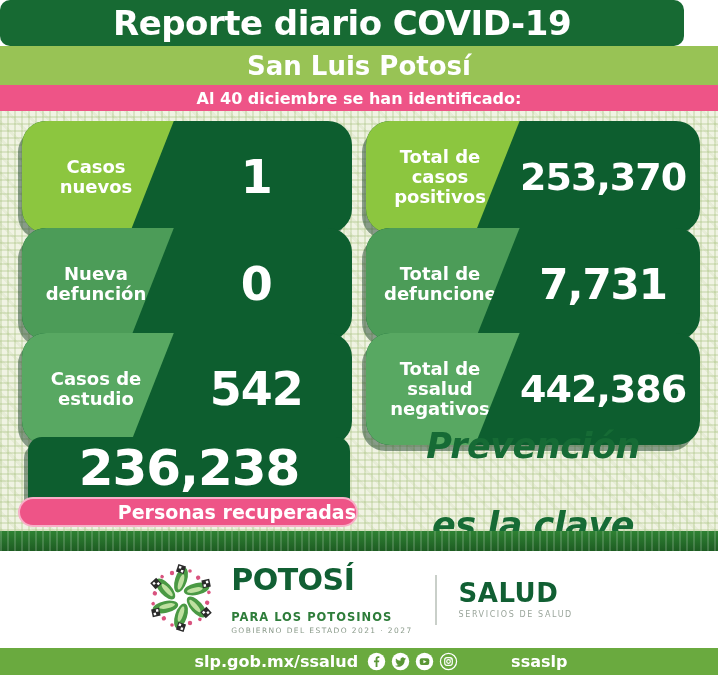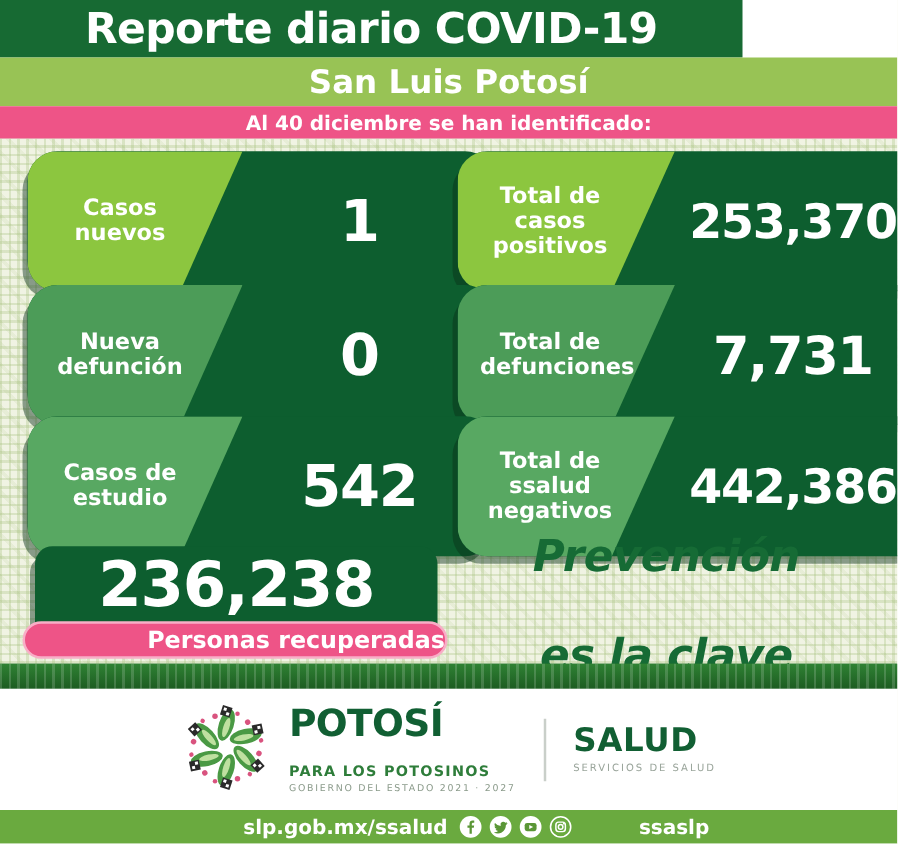--- a/index.html
+++ b/index.html
@@ -2,22 +2,22 @@
 <html><head>
 <meta charset="utf-8">
 <style>
   html,body{margin:0;padding:0;background:#fff;}
   .flyer{
     position:relative;width:718px;height:675px;overflow:hidden;
     font-family:"DejaVu Sans","Liberation Sans",sans-serif;background:#fff;
   }
   
   .band-title{
-    position:absolute;left:0;top:0;width:594px;height:46px;
-    background:#176a33;color:#fff;display:flex;align-items:center;justify-content:center;
+    position:absolute;left:0;top:0;width:684px;height:46px;
+    background:#176a33;color:#fff;display:flex;align-items:center;justify-content:center;border-radius:10px;
   }
   .band-title span{font-size:34px;font-weight:bold;letter-spacing:-0.5px;}
   .band-sub{
     position:absolute;left:0;top:46px;width:718px;height:39px;
     background:#98c355;color:#fff;display:flex;align-items:center;justify-content:center;
   }
   .band-sub span{font-size:26px;font-weight:bold;}
   .band-pink{
     position:absolute;left:0;top:85px;width:718px;height:26px;
     background:#ee5487;color:#fff;display:flex;align-items:center;justify-content:center;
@@ -29,21 +29,20 @@
     background-color:#f0f3e3;
     background-image:
       repeating-linear-gradient(90deg, rgba(163,191,122,.30) 0 2px, transparent 2px 7px),
       repeating-linear-gradient(0deg, rgba(163,191,122,.30) 0 2px, transparent 2px 7px),
       repeating-linear-gradient(45deg, rgba(163,191,122,.12) 0 3px, transparent 3px 12px);
   }
   
   .card{
     position:absolute;height:112px;background:#0d5e2f;border-radius:24px;overflow:hidden;
     box-shadow:-5px 7px 0 -1px rgba(8,48,24,.45);
-    padding-left:44px;
   }
   .card-label{
     position:absolute;left:0;top:0;bottom:0;width:46%;
     clip-path:polygon(0 0,100% 0,71% 100%,0 100%);
     display:flex;align-items:center;
   }
   .card-label.bright{background:#8cc63f;}
   .card-label.med{background:#4c9c58;}
   .card-label.med2{background:#58a862;}
   .card-label span{

